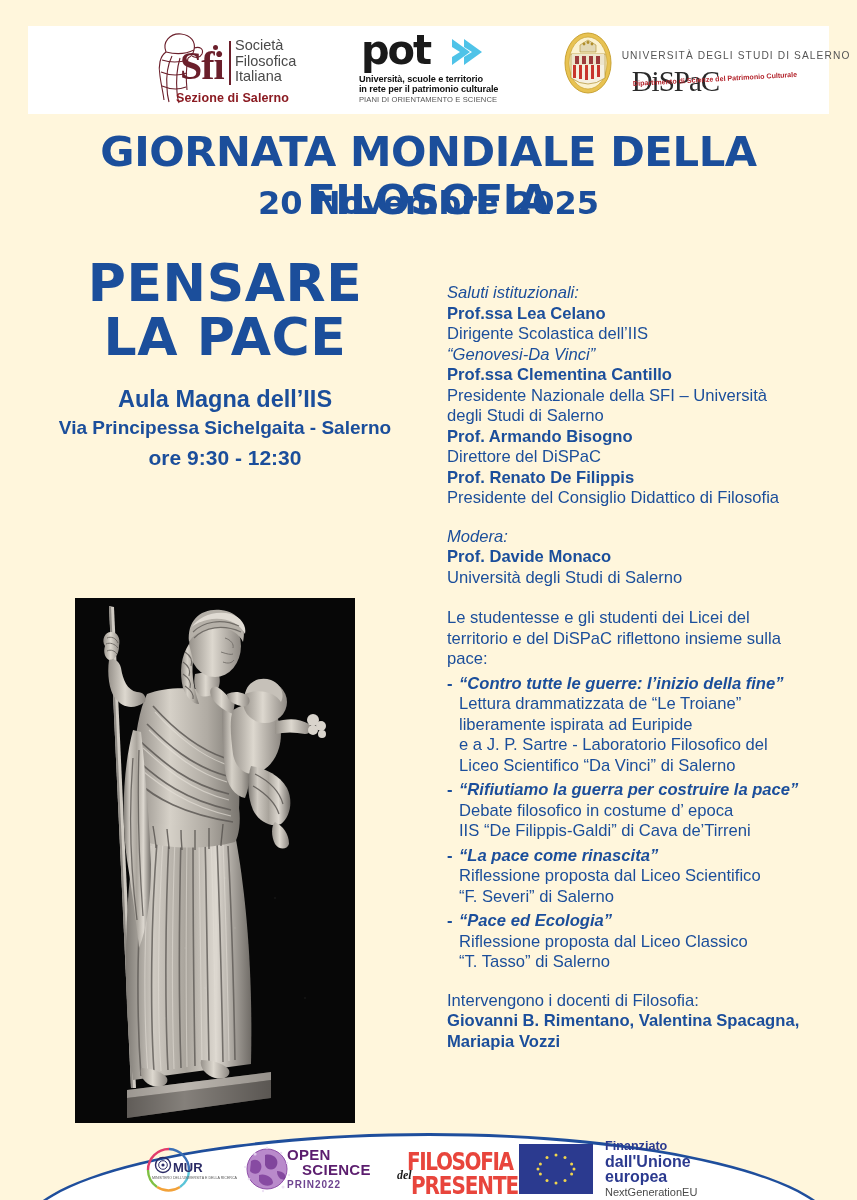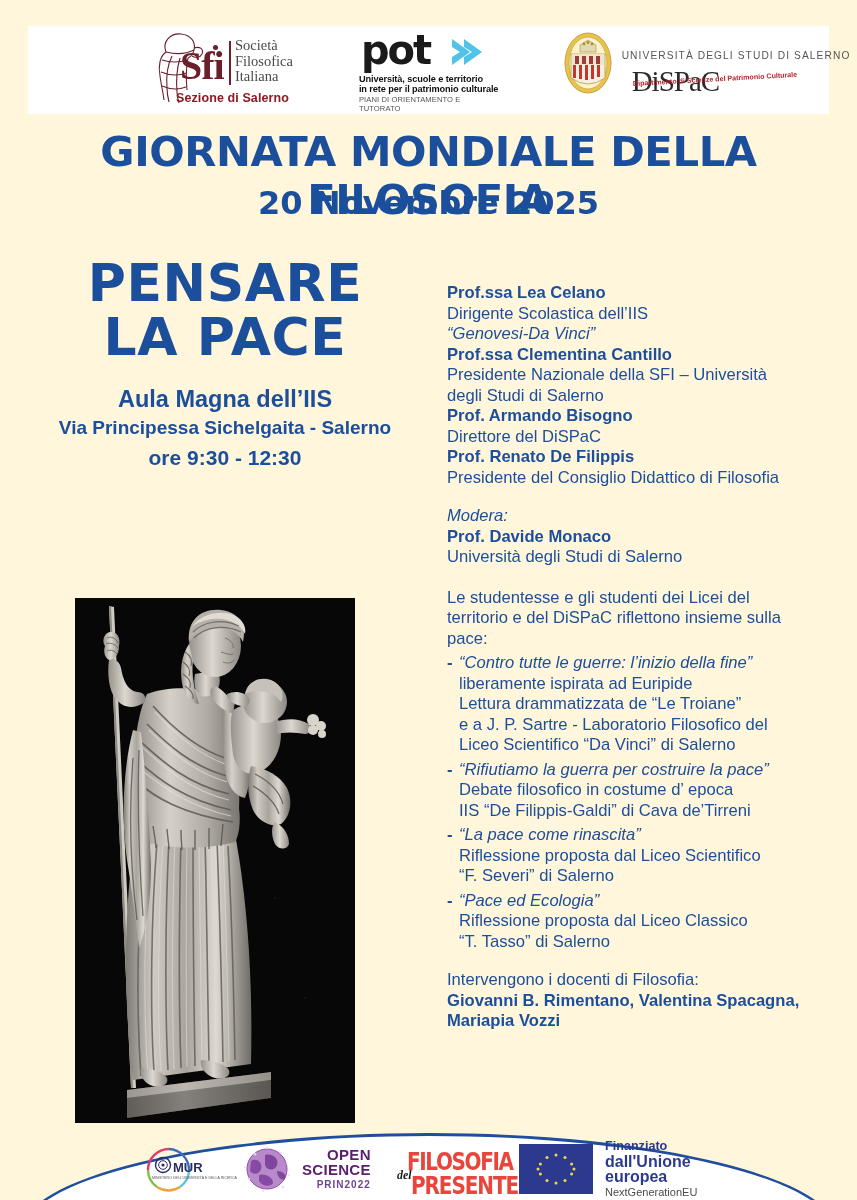--- a/index.html
+++ b/index.html
@@ -40,21 +40,21 @@
   }
   .sfi-dot {
     position: absolute; left: 77px; top: 17px;
     width: 5px; height: 5px; border-radius: 50%; background:#6B1F2B;
   }
   .sfi-bar {
     position: absolute; left: 93px; top: 13px; width: 1.5px; height: 44px; background: #6B1F2B;
   }
   .sfi-words {
     position: absolute; left: 99px; top: 10px;
-    font-family: Liberation Serif, serif;
+    font-family: Liberation Sans, sans-serif;
     font-size: 14.5px; color: #4A4A4A; line-height: 15.5px;
   }
   .sfi-sez {
     position: absolute; left: 40px; top: 63px;
     font-size: 12.5px; font-weight: 700; color: #8B1B22;
     letter-spacing: .1px;
   }
 
   
   .pot-logo { position: relative; width: 160px; height: 80px; margin-left: 38px; }
@@ -141,21 +141,21 @@
 
   
   .right-col {
     position: absolute; left: 447px; top: 283px; width: 392px;
     color: #1B4E9B;
     font-size: 16.6px;
     line-height: 20.5px;
   }
   .r-italic { font-style: italic; }
   .r-bold { font-weight: 700; }
-  .r-bi { font-weight: 400; font-style: italic; }
+  .r-bi { font-weight: 700; font-style: italic; }
   .gap-md { height: 18px; }
   .gap-lg { height: 20px; }
   .bullet { display: flex; margin-top: 4px; }
   .bullet .dash { width: 12px; flex: 0 0 12px; font-weight: 700; }
   .bullet .btext { flex: 1; }
   .indent { padding-left: 12px; }
 
   
   .footer-ellipse {
     position: absolute;
@@ -181,21 +181,21 @@
     font-size: 13px; font-weight: 700; color: #2B2B66;
   }
   .mur-sub {
     position: absolute; left: 13px; top: 33px;
     font-size: 3.6px; color: #555; white-space: nowrap;
   }
 
   
   .osci { position: relative; width: 128px; height: 54px; display:flex; align-items:center; }
   .osci-globe { width: 48px; height: 48px; flex: 0 0 48px; }
-  .osci-txt { margin-left: -4px; line-height: 15px; text-align: right; }
+  .osci-txt { margin-left: -4px; line-height: 15px; }
   .osci-l1 { font-size: 15px; font-weight: 700; color: #5B1D6E; letter-spacing:.3px;}
   .osci-l2 { font-size: 15px; font-weight: 700; color: #5B1D6E; letter-spacing:.3px;padding-left:15px;}
   .osci-l3 { font-size: 10px; font-weight: 700; color: #6E4490; letter-spacing: 1px; }
 
   
   .fdp { position: relative; width: 96px; height: 54px; }
   .fdp-l1 {
     position: absolute; left: 10px; top: 4px;
     font-family: "DejaVu Sans", sans-serif;
     font-size: 20px; font-weight: 700; color: #E8453C;
@@ -258,21 +258,21 @@
     </div>
 
     <div class="logo-slot pot-logo">
       <div class="pot-word">pot</div>
       <svg class="pot-chev" viewBox="0 0 34 30">
         <path d="M4 2 L22 15 L4 28 L4 20 L12 15 L4 10 Z" fill="#4FC3E8"></path>
         <path d="M16 2 L34 15 L16 28 L16 20 L24 15 L16 10 Z" fill="#4FC3E8"></path>
       </svg>
       <div class="pot-l1">Università, scuole e territorio</div>
       <div class="pot-l2">in rete per il patrimonio culturale</div>
-      <div class="pot-l3">PIANI DI ORIENTAMENTO E TUTORATO</div>
+      <div class="pot-l3">PIANI DI ORIENTAMENTO E SCIENCE</div>
     </div>
 
     <div class="logo-slot unisa-logo">
       <svg class="unisa-crest" viewBox="0 0 48 62">
         <ellipse cx="24" cy="31" rx="23" ry="30" fill="#E8C251" stroke="#C9A233" stroke-width="1"></ellipse>
         <ellipse cx="24" cy="31" rx="19" ry="26" fill="#FBF2D0" stroke="#C9A233" stroke-width=".7"></ellipse>
         <path d="M7 22 L41 22 L41 46 Q24 58 7 46 Z" fill="#F5F0E0" stroke="#B08E2A" stroke-width=".7"></path>
         <g fill="#C8352C">
           <rect x="9" y="33" width="3" height="13"></rect>
           <rect x="15" y="33" width="3" height="14"></rect>
@@ -478,20 +478,21 @@
           <circle cx="160" cy="330" r="1"></circle>
         <circle cx="200" cy="300" r="1"></circle>
           <circle cx="50" cy="250" r="1"></circle>
           <circle cx="230" cy="400" r="1"></circle>
       </g>
     </svg>
   </div>
 
   <div class="right-col">
 
+    <div class="r-italic">Saluti istituzionali:</div>
 
     <div>
       <div class="r-bold">Prof.ssa Lea Celano</div>
       <div>Dirigente Scolastica dell’IIS</div>
       <div class="r-italic">“Genovesi-Da Vinci”</div>
     </div>
 
     <div>
       <div class="r-bold">Prof.ssa Clementina Cantillo</div>
       <div>Presidente Nazionale della SFI – Università</div>
@@ -522,22 +523,22 @@
       <div>pace:</div>
     </div>
 
     <div class="bullet">
       <span class="dash">-</span>
       <span class="btext">
         <span class="r-bi">“Contro tutte le guerre: l’inizio della fine”</span>
       </span>
     </div>
     <div class="indent">
+      <div>Lettura drammatizzata de “Le Troiane”</div>
       <div>liberamente ispirata ad Euripide</div>
-      <div>Lettura drammatizzata de “Le Troiane”</div>
       <div>e a J. P. Sartre - Laboratorio Filosofico del</div>
       <div>Liceo Scientifico “Da Vinci” di Salerno</div>
     </div>
 
     <div class="bullet">
       <span class="dash">-</span>
       <span class="btext">
         <span class="r-bi">“Rifiutiamo la guerra per costruire la pace”</span>
       </span>
     </div>

